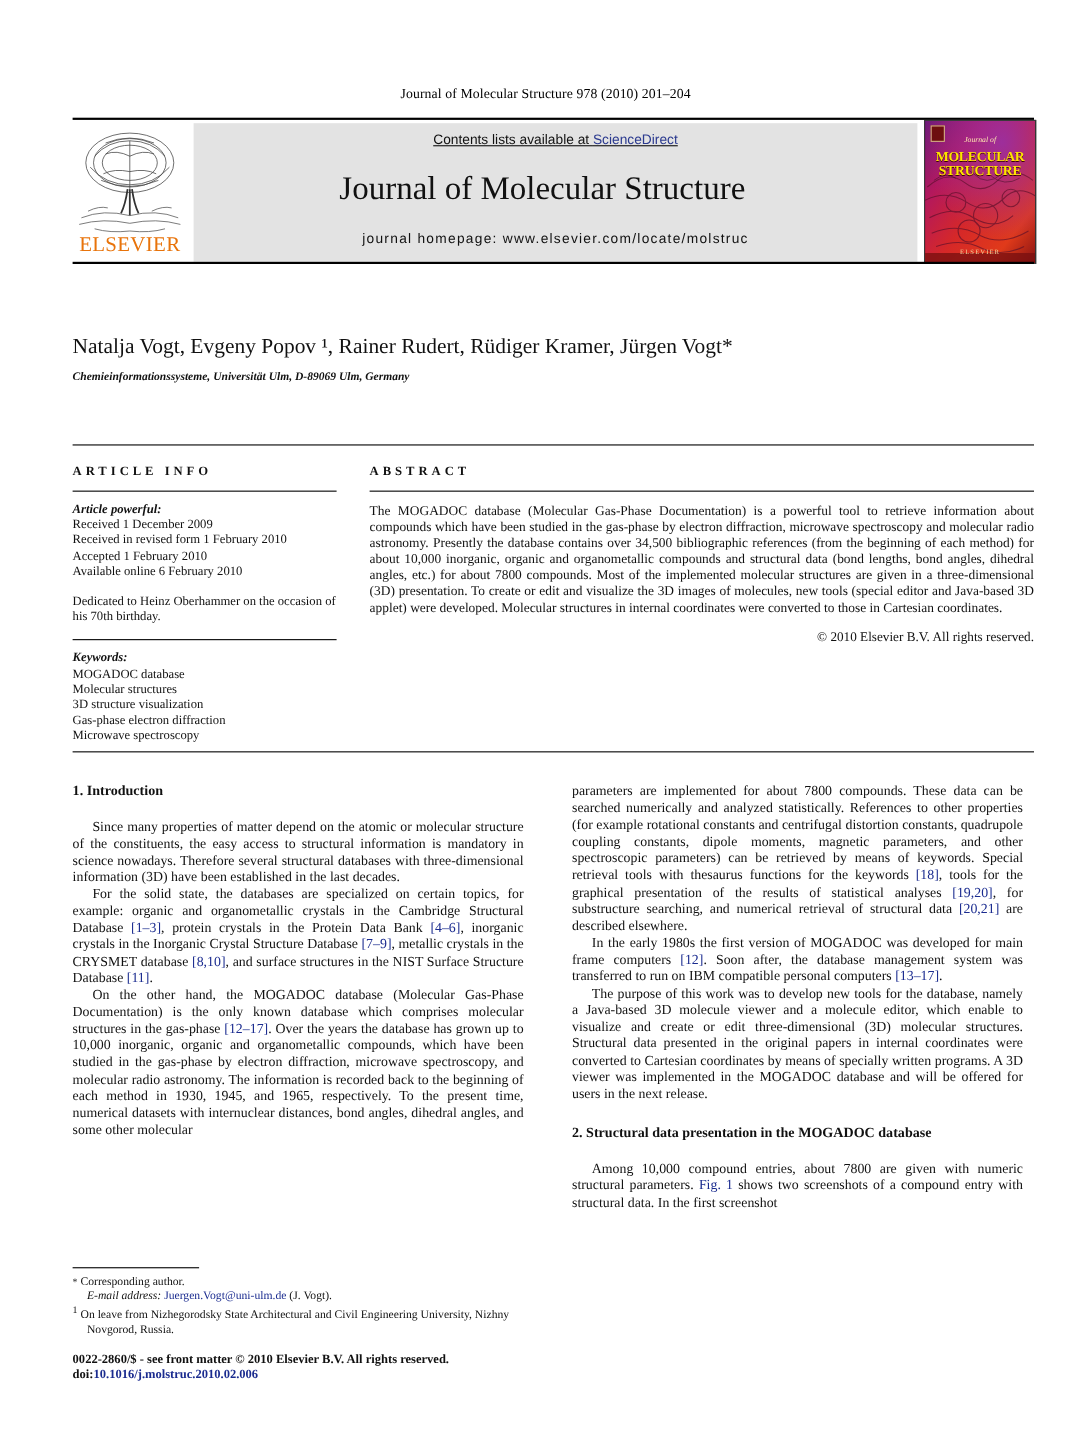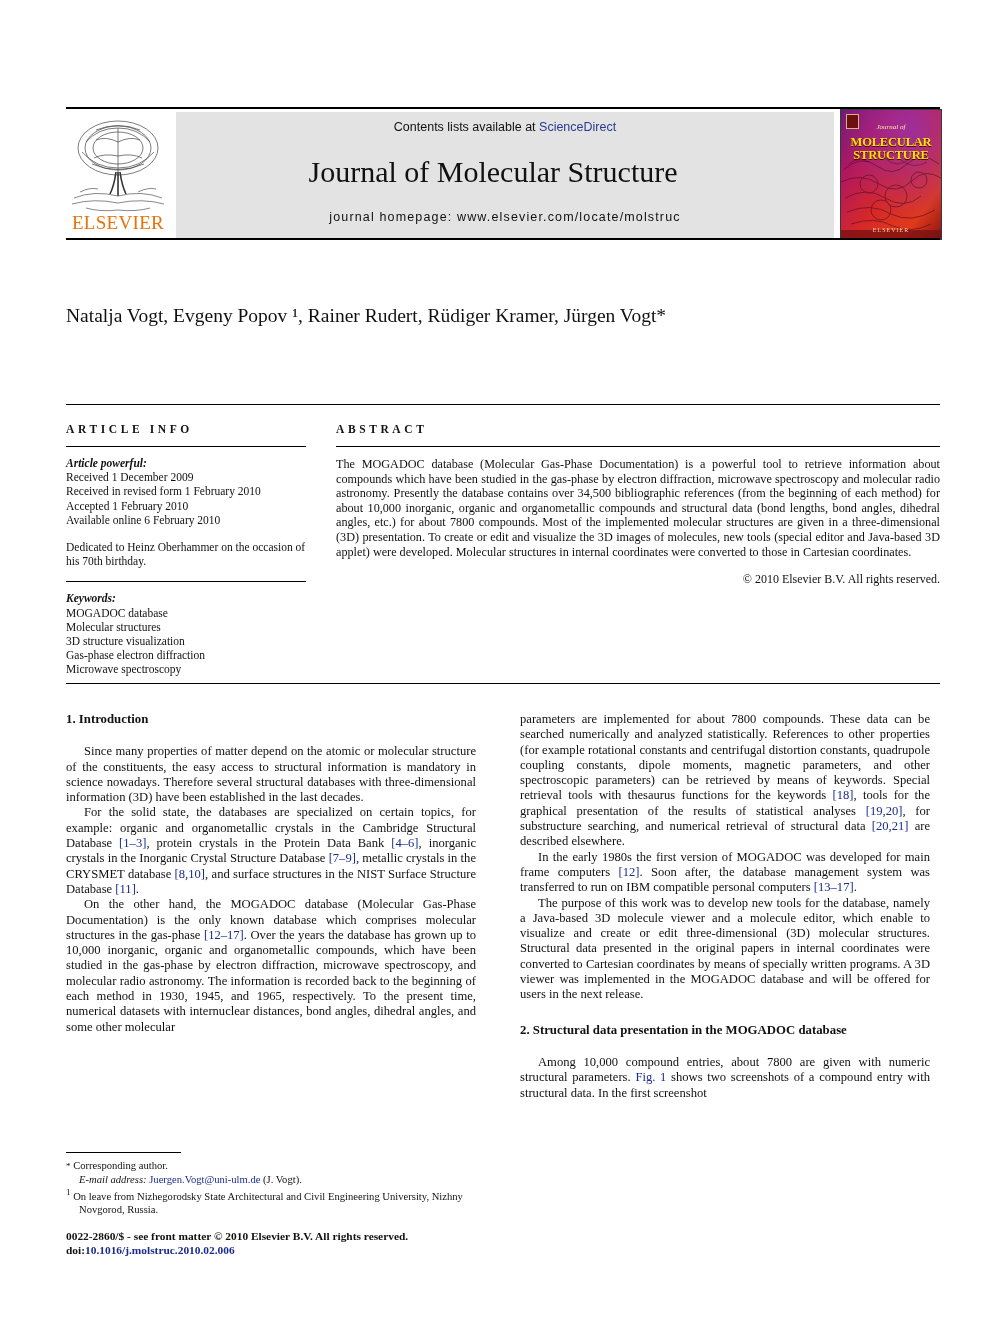--- a/index.html
+++ b/index.html
@@ -72,20 +72,21 @@
     background: #e3e3e3;
   }
   .contents-line {
     position: absolute;
     left: 0; top: 8px;
     width: 658px;
     text-align: center;
     font-family: "Liberation Sans", sans-serif;
     font-size: 12.5px;
     color: #111;
+    text-decoration: underline;
   }
   .sd-link { color: #2b3a8f; }
   .journal-title {
     position: absolute;
     left: 0; top: 43px;
     width: 634px;
     text-align: center;
     font-family: "Liberation Serif", serif;
     font-size: 30px;
     color: #111;
@@ -280,20 +281,21 @@
     line-height: 14px;
     color: #111;
   }
   .doi-link { color: #1a2b8f; font-weight: bold; }
 </style>
 </head>
 <body>
 
 <div class="page">
 
+  <div class="running-head">Journal of Molecular Structure 978 (2010) 201–204</div>
 
   <div class="masthead">
     <div class="masthead-rule-top"></div>
 
     <div class="elsevier-logo">
       <svg class="tree-svg" width="104" height="104" viewBox="0 0 104 104">
         <g stroke="#444" stroke-width="0.7" fill="none">
           <ellipse cx="52" cy="36" rx="40" ry="27"></ellipse>
           <ellipse cx="52" cy="36" rx="33" ry="22"></ellipse>
           <ellipse cx="52" cy="36" rx="25" ry="16"></ellipse>
@@ -375,20 +377,21 @@
       <div class="cover-elsevier">ELSEVIER</div>
     </div>
 
     <div class="masthead-rule-bottom"></div>
   </div>
 
   <div class="title-block">
     <div class="authors">
       <span>Natalja Vogt, Evgeny Popov&nbsp;¹, Rainer Rudert, Rüdiger Kramer, Jürgen Vogt*</span>
     </div>
+    <div class="affiliation">Chemieinformationssysteme, Universität Ulm, D-89069 Ulm, Germany</div>
   </div>
 
   <div class="infoabs-rule-top"></div>
   <div class="infoabs">
 
     <div class="col-info">
       <div class="sec-label">ARTICLE INFO</div>
       <div class="thin-rule"></div>
       <div class="info-body">
         <div class="info-head">Article powerful:</div>

